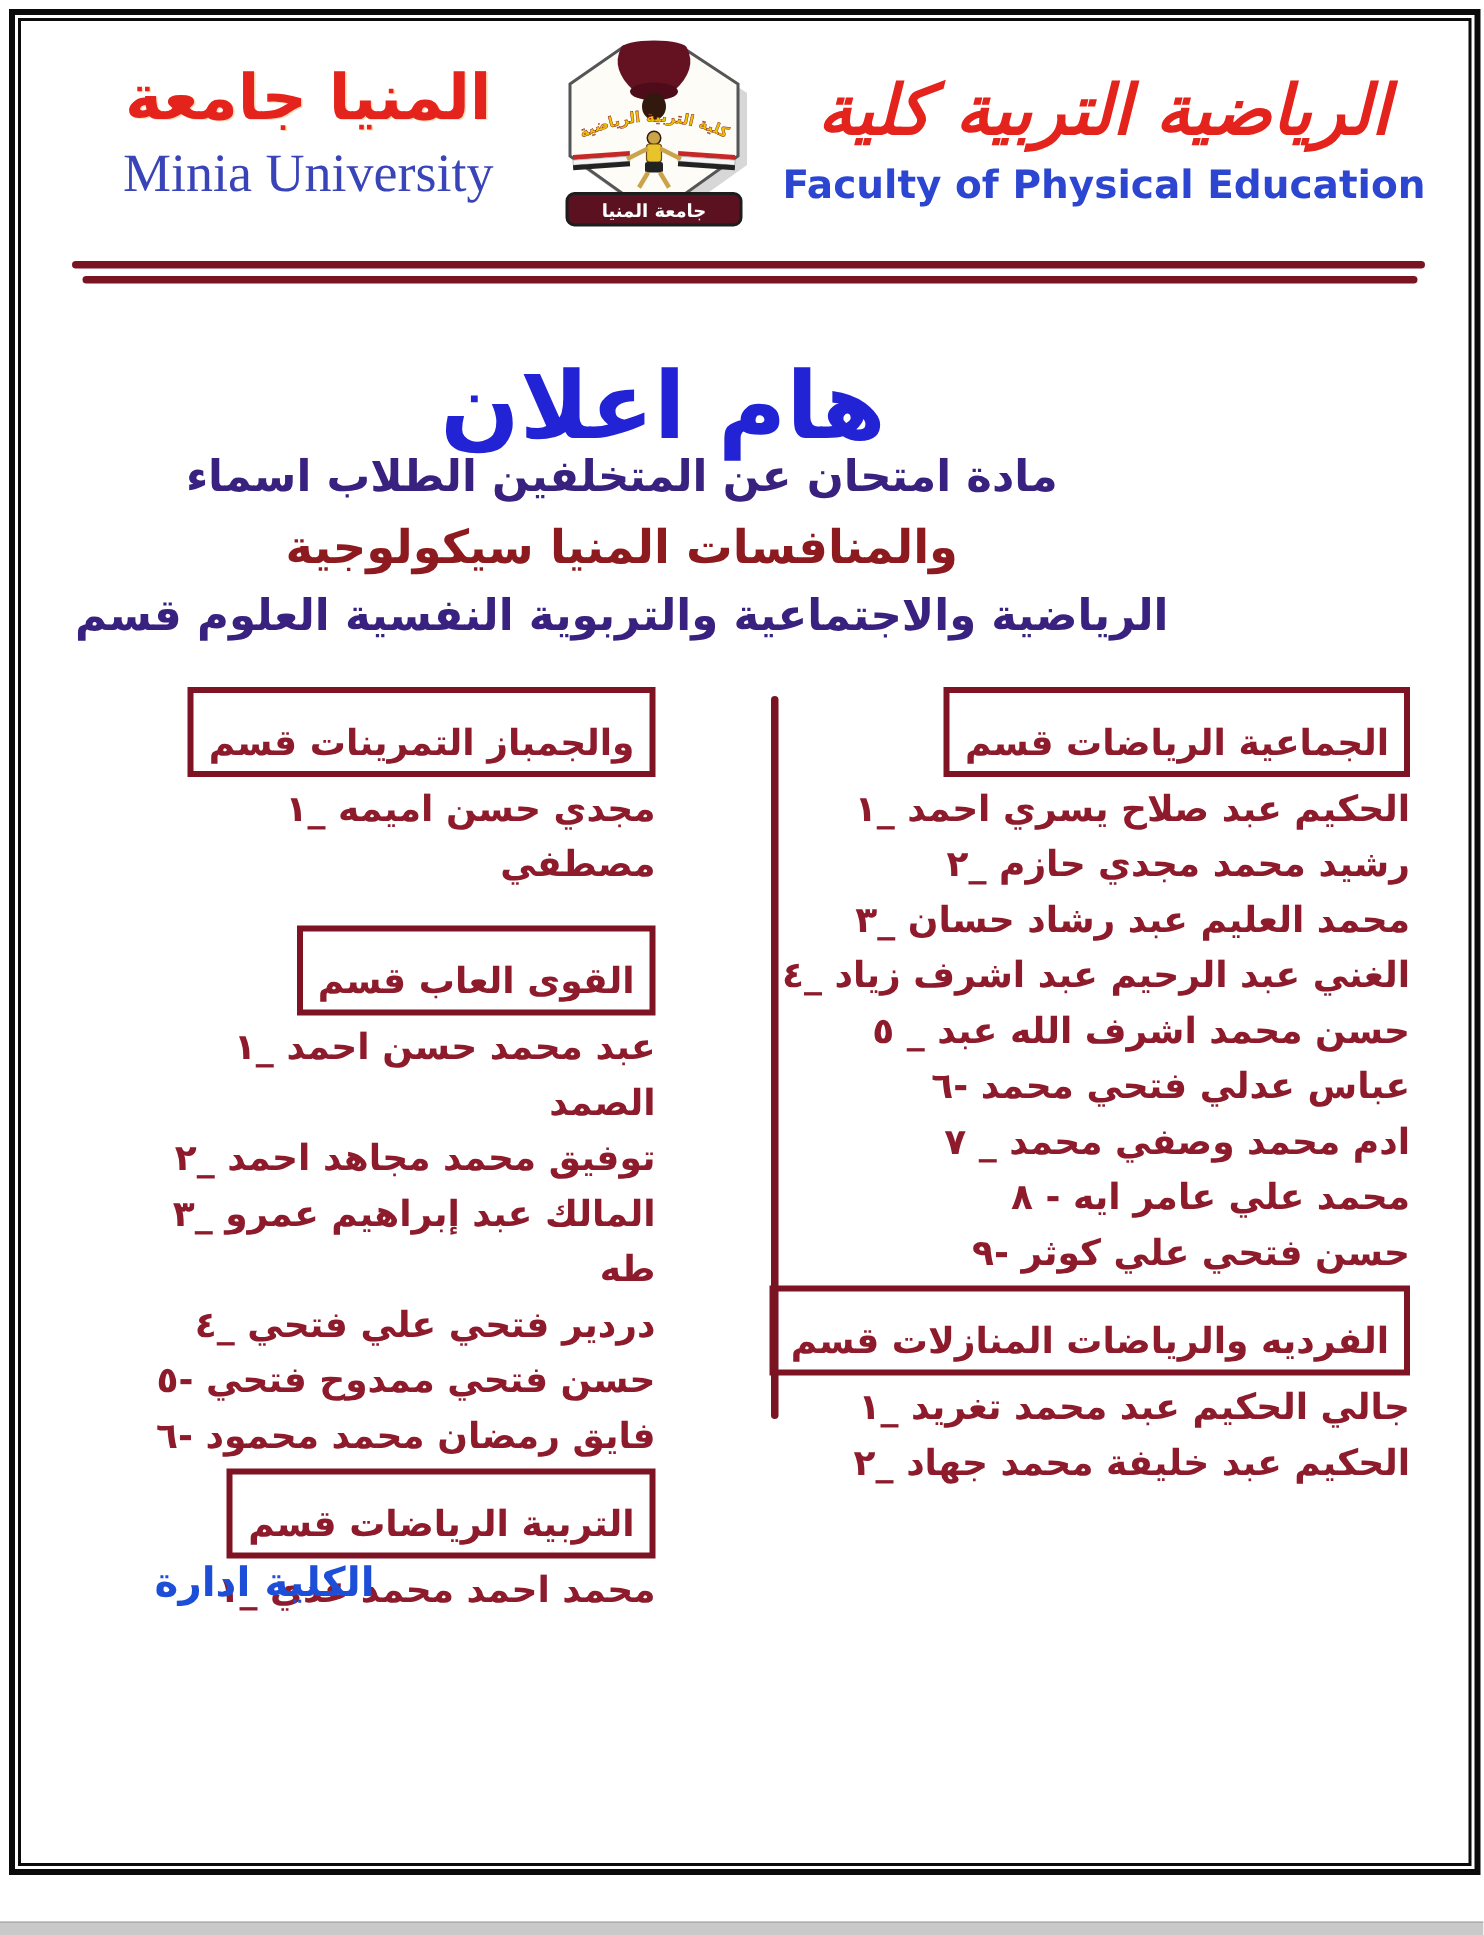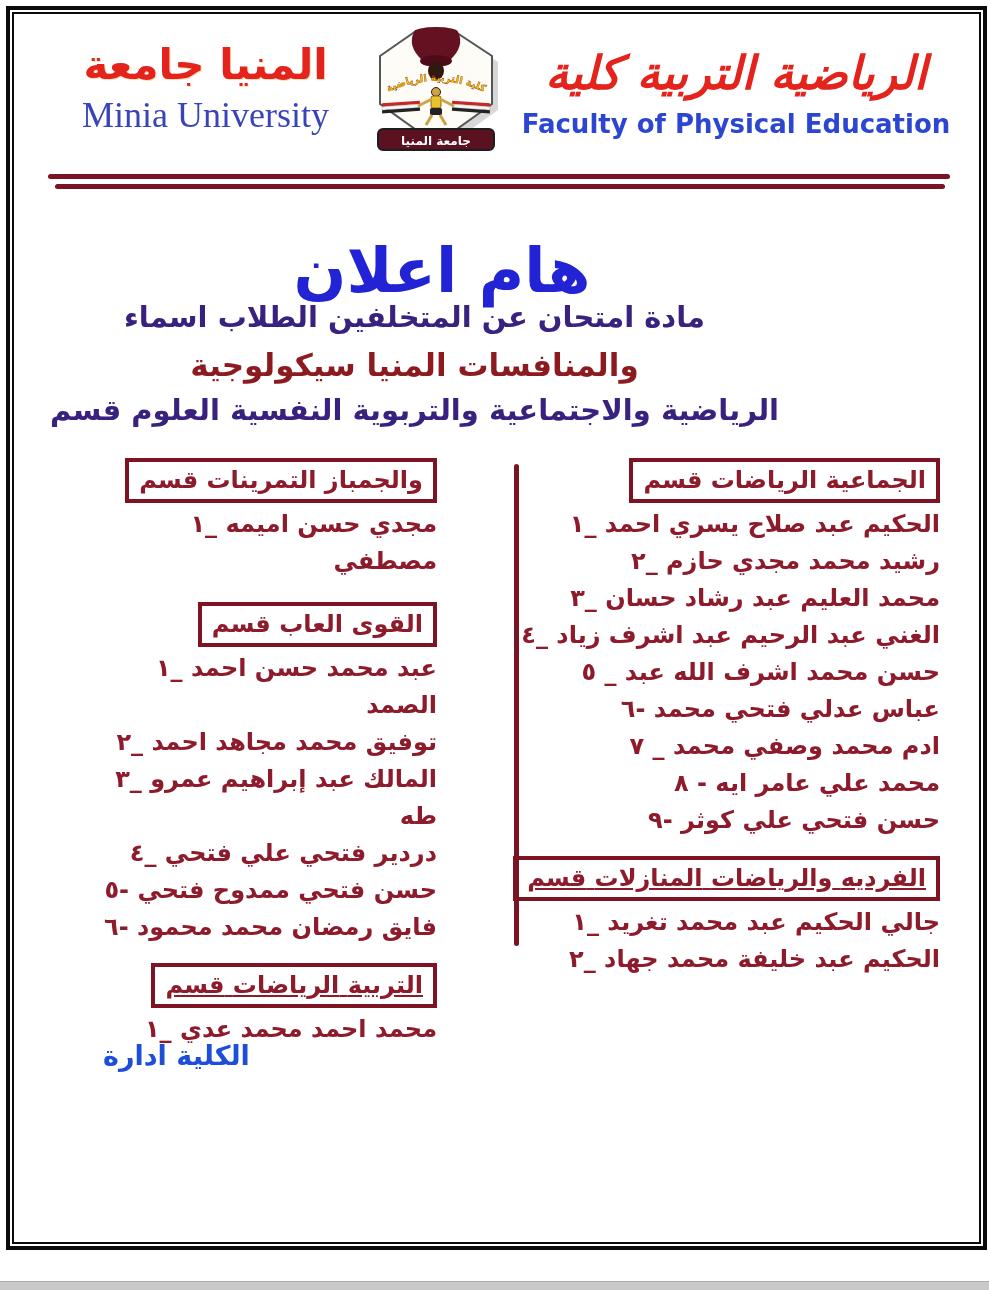--- a/index.html
+++ b/index.html
@@ -31,25 +31,25 @@
     font-size:62px;font-weight:bold;color:#2323d6;direction:ltr;margin-top:36px;}
   .sub{position:absolute;left:0;width:829px;text-align:center;font-weight:bold;
     font-size:29px;direction:ltr;line-height:1.2;}
   .sub1{top:300px;color:#38217f;}
   .sub2{top:347px;color:#8c1a1e;font-size:31px;}
   .sub3{top:393px;color:#38217f;}
   
   .col{position:absolute;top:458px;text-align:right;direction:ltr;}
   .col-right{right:49px;width:440px;}
   .col-left{left:100px;width:337px;}
-  .secbox{display:inline-block;border:4px solid #7e1423;padding:4px 10px 5px 10px;
+  .secbox{display:inline-block;border:4px solid #7e1423;padding:19px 10px 5px 10px;
     font-size:24px;font-weight:bold;color:#8e1b2c;margin-bottom:3px;direction:ltr;}
   .items div{font-size:24px;font-weight:bold;color:#8e1b2c;line-height:37px;direction:ltr;}
   .gap22{margin-top:22px;}
-  .gap3{margin-top:17px;text-decoration:underline;}
+  .gap3{margin-top:3px;}
   .divider{position:absolute;left:514px;top:464px;width:5px;height:482px;
     background:#7a1322;border-radius:3px;}
   
   .signature{position:absolute;left:103px;top:1040px;font-size:27px;font-weight:bold;
     color:#1d4ed8;direction:ltr;}
   .graybar{position:absolute;left:0;top:1281px;width:989px;height:9px;background:#c9c9c9;
     border-top:1px solid #aeaeae;}
 </style>
 </head>
 <body>

